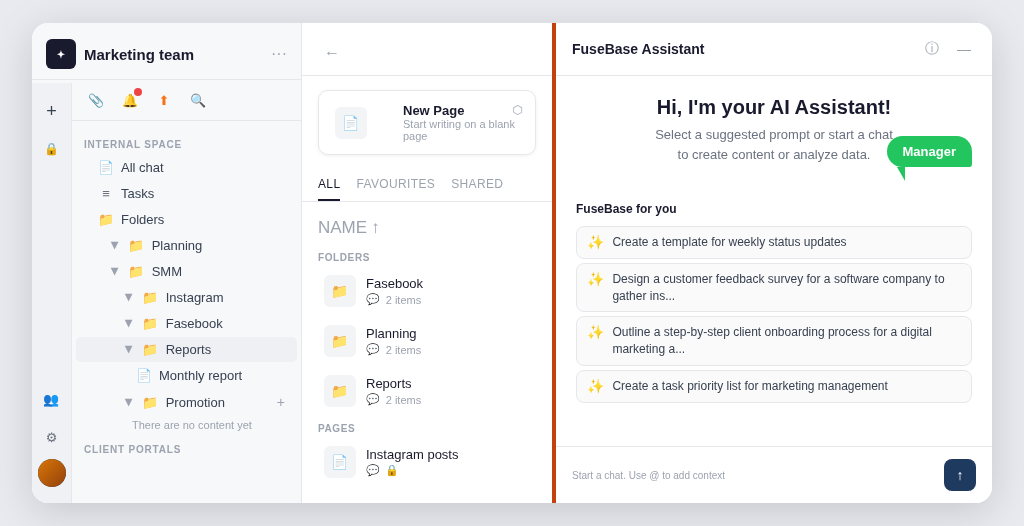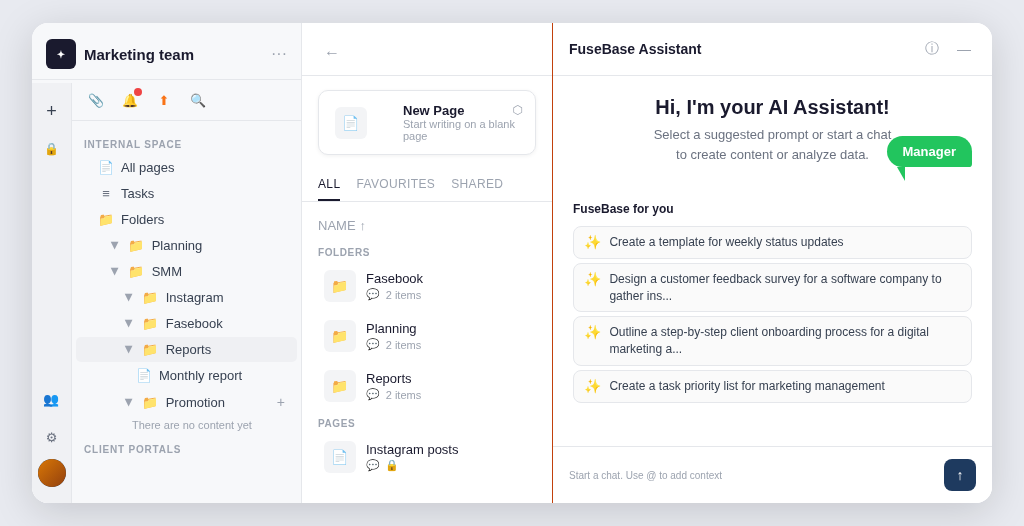--- a/index.html
+++ b/index.html
@@ -284,21 +284,21 @@
       color: #1a1a2e;
       border-bottom: 2px solid #1a1a2e;
     }
 
     .content-list {
       padding: 10px 16px;
       overflow-y: auto;
       flex: 1;
     }
     .sort-header {
-      font-size: 13px;
+      font-size: 17px;
       color: #9ca3af;
       padding: 6px 0;
       display: flex;
       align-items: center;
       gap: 4px;
     }
     .section-divider {
       font-size: 10px;
       font-weight: 600;
       color: #9ca3af;
@@ -329,21 +329,21 @@
     }
     .file-info { flex: 1; }
     .file-name { font-size: 13px; font-weight: 500; color: #1a1a2e; }
     .file-meta { font-size: 11px; color: #9ca3af; display: flex; align-items: center; gap: 6px; margin-top: 2px; }
 
     
     .ai-panel {
       width: 440px;
       min-width: 440px;
       background: #ffffff;
-      border-left: 1px solid #c2410c;
+      border-left: 4px solid #c2410c;
       display: flex;
       flex-direction: column;
       overflow: hidden;
     }
     .ai-header {
       display: flex;
       align-items: center;
       justify-content: space-between;
       padding: 14px 16px;
       border-bottom: 1px solid #e5e7eb;
@@ -504,21 +504,21 @@
       </div>
       <div class="toolbar-icon orange-icon">⬆</div>
       <div class="toolbar-icon">🔍</div>
     </div>
 
     <div class="sidebar-content">
       <div class="section-label">INTERNAL SPACE</div>
 
       <div class="nav-item indent1">
         <span class="icon">📄</span>
-        <span class="nav-item-label">All pages</span>
+        <span class="nav-item-label">All chat</span>
       </div>
       <div class="nav-item indent1">
         <span class="icon">≡</span>
         <span class="nav-item-label">Tasks</span>
       </div>
       <div class="nav-item indent1">
         <span class="icon">📁</span>
         <span class="nav-item-label">Folders</span>
       </div>
       <div class="nav-item indent2">

